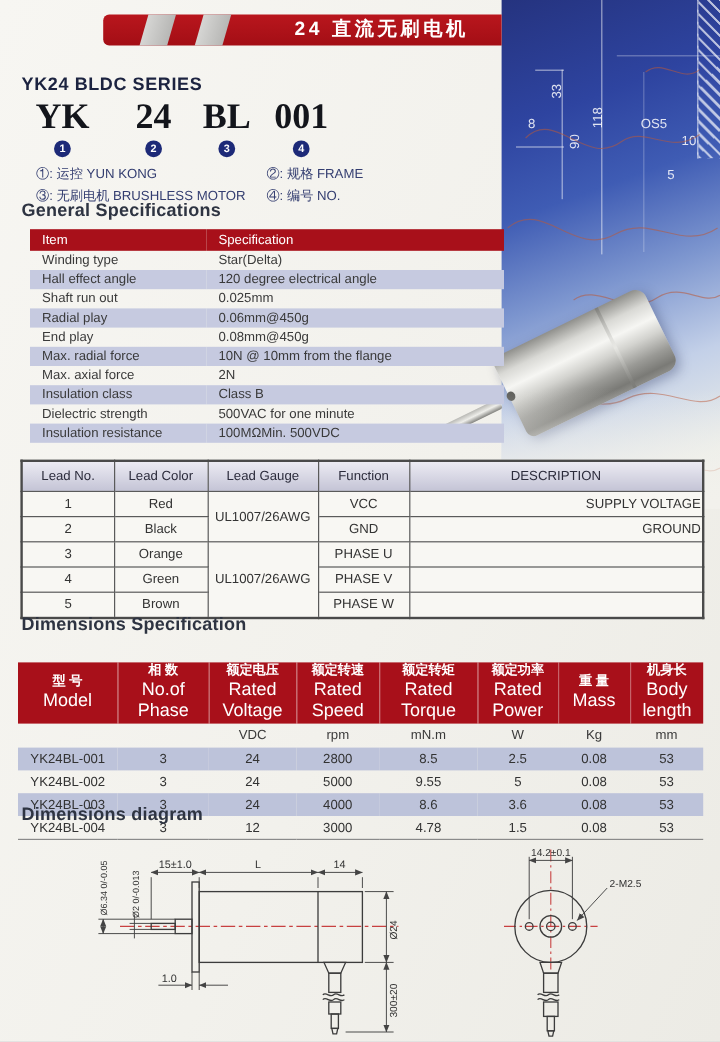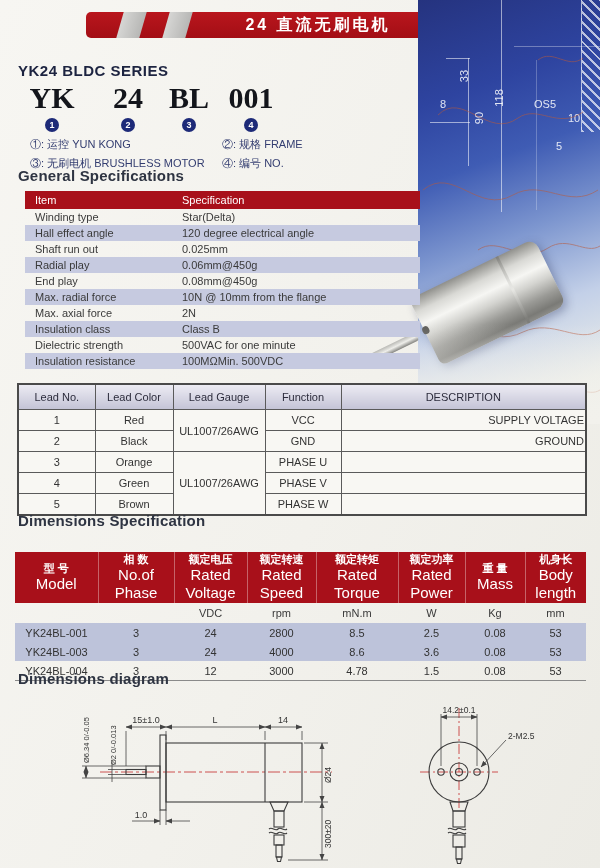--- a/index.html
+++ b/index.html
@@ -315,20 +315,30 @@
         <tr class="alt">
           <td>YK24BL-001</td>
           <td>3</td>
           <td>24</td>
           <td>2800</td>
           <td>8.5</td>
           <td>2.5</td>
           <td>0.08</td>
           <td>53</td>
         </tr>
+        <tr class="">
+          <td>YK24BL-002</td>
+          <td>3</td>
+          <td>24</td>
+          <td>5000</td>
+          <td>9.55</td>
+          <td>5</td>
+          <td>0.08</td>
+          <td>53</td>
+        </tr>
         <tr class="alt">
           <td>YK24BL-003</td>
           <td>3</td>
           <td>24</td>
           <td>4000</td>
           <td>8.6</td>
           <td>3.6</td>
           <td>0.08</td>
           <td>53</td>
         </tr>

